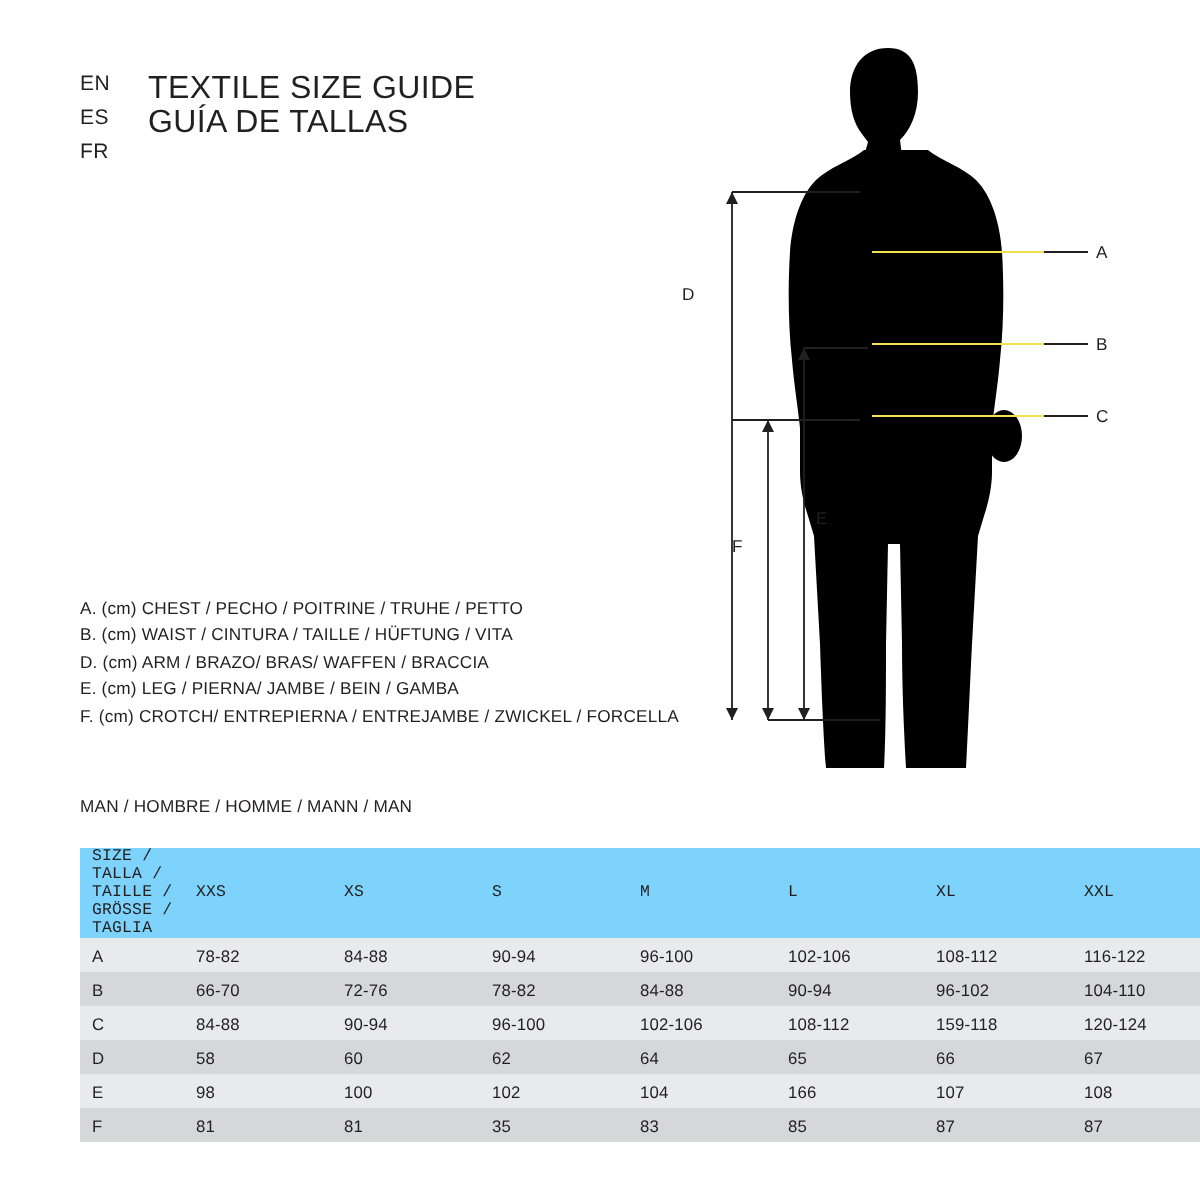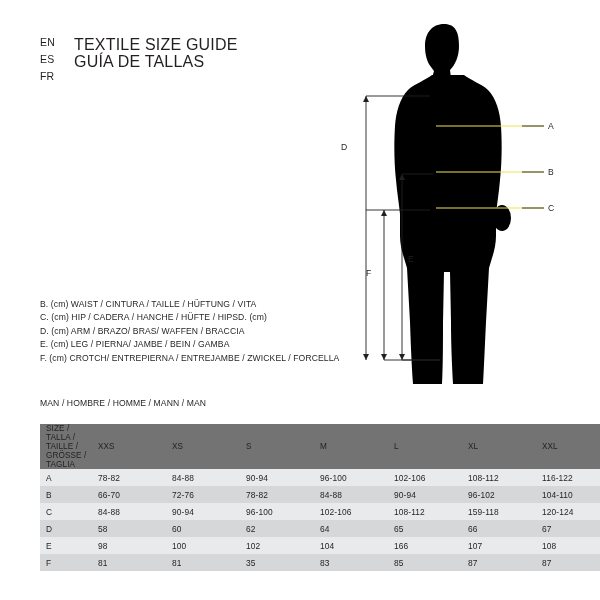--- a/index.html
+++ b/index.html
@@ -79,22 +79,23 @@
     table-layout: fixed;
   }
   table.size-table td {
     height: 17px;
     padding: 0 0 0 6px;
     vertical-align: middle;
     letter-spacing: 0.1px;
     color: #231f20;
   }
   .row-head td {
-    background: #737373;
+    background: #7dd3fc;
     font-size: 8.2px;
+    font-family: Liberation Mono, monospace;
   }
   .row-light td { background: #e9eaeb; }
   .row-dark td  { background: #d6d7d9; }
   .col-label { width: 46px; }
   .col-v     { width: 68px; }
 
   
   .figure {
     position: absolute;
     left: 388px;
@@ -225,22 +226,22 @@
 
     <span class="m-label" style="left:218px; top:99px;">A</span>
     <span class="m-label" style="left:218px; top:145px;">B</span>
     <span class="m-label" style="left:218px; top:181px;">C</span>
     <span class="m-label" style="left:11px; top:120px;">D</span>
     <span class="m-label" style="left:78px; top:232px;">E</span>
     <span class="m-label" style="left:36px; top:246px;">F</span>
   </div>
 
   <div class="legend">
+    <div class="legend-row">A. (cm) CHEST / PECHO / POITRINE / TRUHE / PETTO</div>
     <div class="legend-row">B. (cm) WAIST / CINTURA / TAILLE / HÜFTUNG / VITA</div>
-    <div class="legend-row">C. (cm) HIP / CADERA / HANCHE / HÜFTE / HIPSD. (cm)</div>
     <div class="legend-row">D. (cm) ARM / BRAZO/ BRAS/ WAFFEN / BRACCIA</div>
     <div class="legend-row">E. (cm) LEG / PIERNA/ JAMBE / BEIN / GAMBA</div>
     <div class="legend-row">F. (cm) CROTCH/ ENTREPIERNA / ENTREJAMBE / ZWICKEL / FORCELLA</div>
   </div>
   <div class="legend-gender">MAN / HOMBRE / HOMME / MANN / MAN</div>
 
   <div class="table-wrap">
     <table class="size-table">
       <tbody>
         <tr class="row-head">

